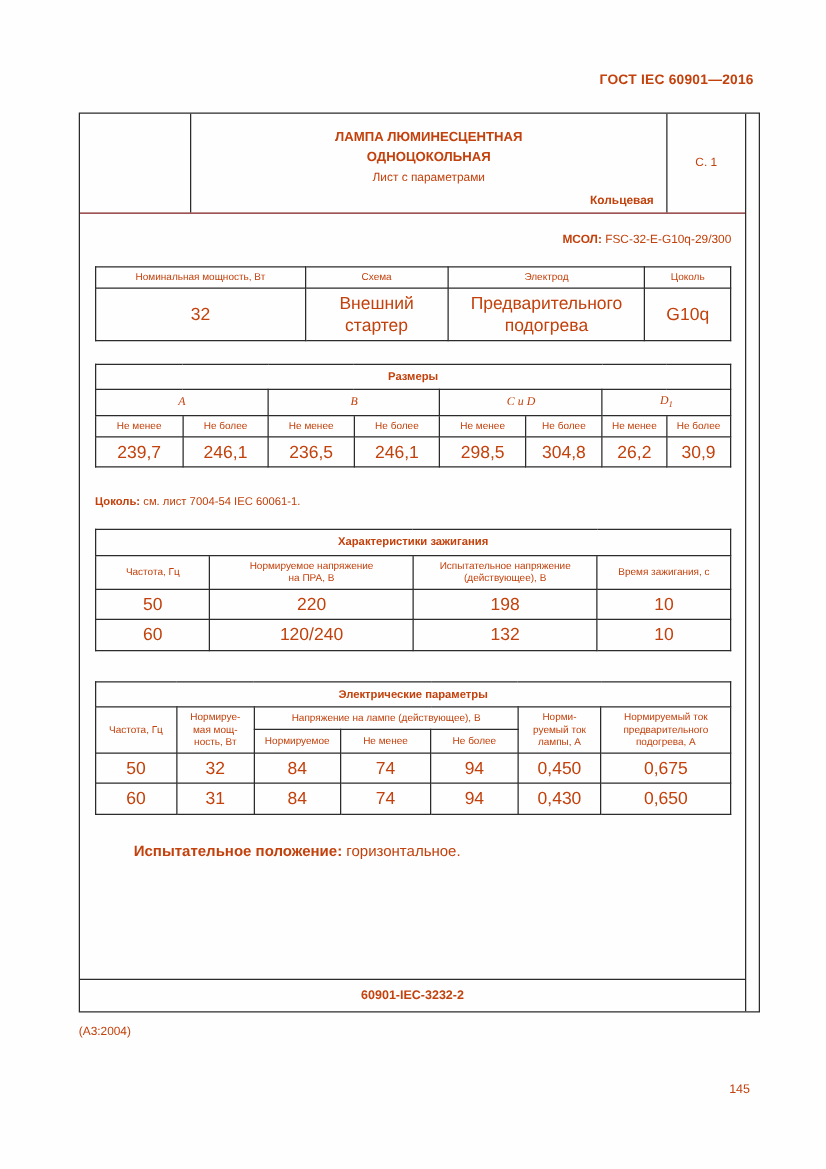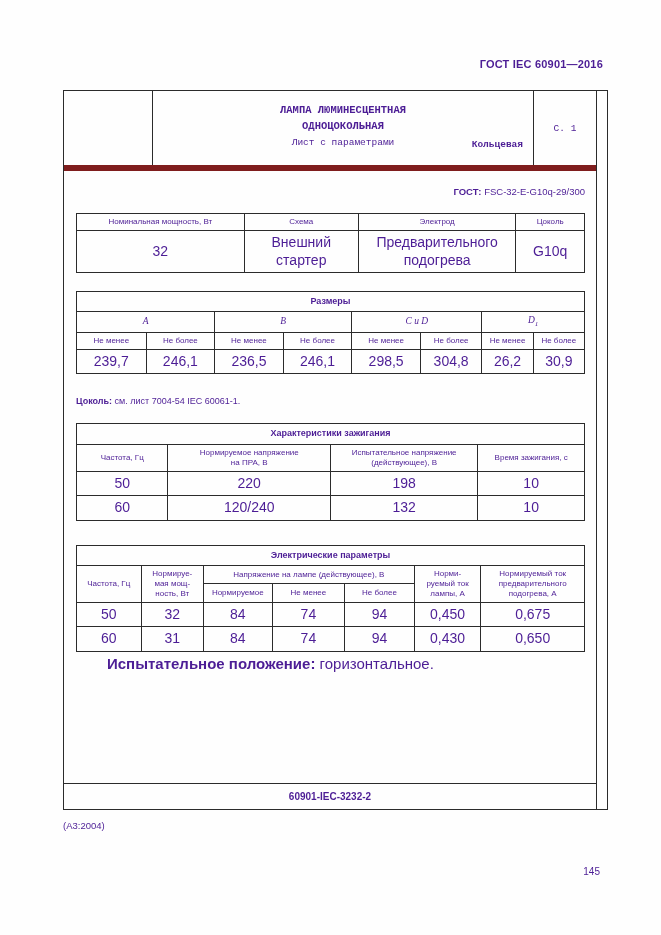--- a/index.html
+++ b/index.html
@@ -2,43 +2,43 @@
 <html><head>
 <meta charset="utf-8">
 <style>
   * { margin:0; padding:0; box-sizing:border-box; }
   html,body { background:#ffffff; }
   .page {
     position:relative;
     width:661px; height:935px;
     background:#fefefe;
     font-family:"Liberation Sans","DejaVu Sans",sans-serif;
-    color:#4c1d95;
+    color:#c2410c;
   }
   .gost-header {
     position:absolute; top:58px; right:58px;
     font-size:11px; font-weight:bold; letter-spacing:.2px;
   }
   .frame {
     position:absolute; left:63px; top:90px;
     width:545px; height:720px;
     border:1px solid #2b2b2b;
   }
   .frame-inner {
     height:100%; margin-right:10px;
     border-right:1px solid #2b2b2b;
     display:flex; flex-direction:column;
   }
   
-  .title-block { height:80px; border-bottom:6px solid #7f1d1d; display:flex;font-family:Liberation Mono, monospace; }
+  .title-block { height:80px; border-bottom:1px solid #7f1d1d; display:flex; }
   .tb-left  { width:89px; border-right:1px solid #2b2b2b; }
   .tb-center{ flex:1; border-right:1px solid #2b2b2b; position:relative; padding-top:11px; }
   .tb-title { text-align:center; font-weight:bold; font-size:10.5px; line-height:1.55; }
   .tb-sub   { text-align:center; font-size:9.5px; margin-top:2px; }
-  .tb-type  { position:absolute; right:10px; bottom:15px; font-weight:bold; font-size:9.5px; }
+  .tb-type  { position:absolute; right:10px; bottom:4px; font-weight:bold; font-size:9.5px; }
   .tb-right { width:62px; display:flex; align-items:center; justify-content:center; font-size:9.5px; }
   
   .content { flex:1; padding:0 11px 0 12px; overflow:hidden; }
   .mcol-line { margin-top:15px; text-align:right; font-size:9.5px; }
   .b { font-weight:bold; }
   table { width:100%; border-collapse:collapse; table-layout:fixed; }
   td {
     border:1px solid #2b2b2b;
     font-size:9px; text-align:center; vertical-align:middle;
     padding:3px 2px; line-height:1.25;
@@ -48,21 +48,21 @@
   .small-h { font-size:8px; }
   .pre { white-space:pre-line; }
   .letter { font-style:italic; font-family:"Liberation Serif","DejaVu Serif",serif; font-size:9.5px; }
   .letter sub { font-size:7px; }
   .data-row td { height:20px; font-size:14px; }
   .t-power { margin-top:16px; }
   .t-dims { margin-top:18px; }
   .t-ign { margin-top:17px; }
   .t-el { margin-top:24px; }
   .note { font-size:9px; margin-top:22px; }
-  .note2 { font-size:15px; margin-top:3px;padding-left:31px; }
+  .note2 { font-size:12px; margin-top:22px;padding-left:31px; }
   .doc-number-row {
     height:26px; border-top:1px solid #2b2b2b;
     display:flex; align-items:center; justify-content:center;
     font-weight:bold; font-size:10px;
   }
   .edition { position:absolute; left:63px; top:820px; font-size:9.5px; }
   .page-number { position:absolute; right:61px; top:866px; font-size:10px; }
 </style>
 </head>
 <body>
@@ -83,21 +83,21 @@
           </div>
           <div class="tb-sub">Лист с параметрами</div>
           <div class="tb-type">Кольцевая</div>
         </div>
         <div class="tb-right">С. 1</div>
       </div>
 
       <div class="content">
 
         <div class="mcol-line">
-          <span class="b">ГОСТ:</span>
+          <span class="b">МСОЛ:</span>
           <span>FSC-32-E-G10q-29/300</span>
         </div>
 
         <table class="t-power">
           <colgroup>
               <col style="width:33%">
               <col style="width:22.5%">
               <col style="width:31%">
               <col style="width:13.5%">
             </colgroup>

